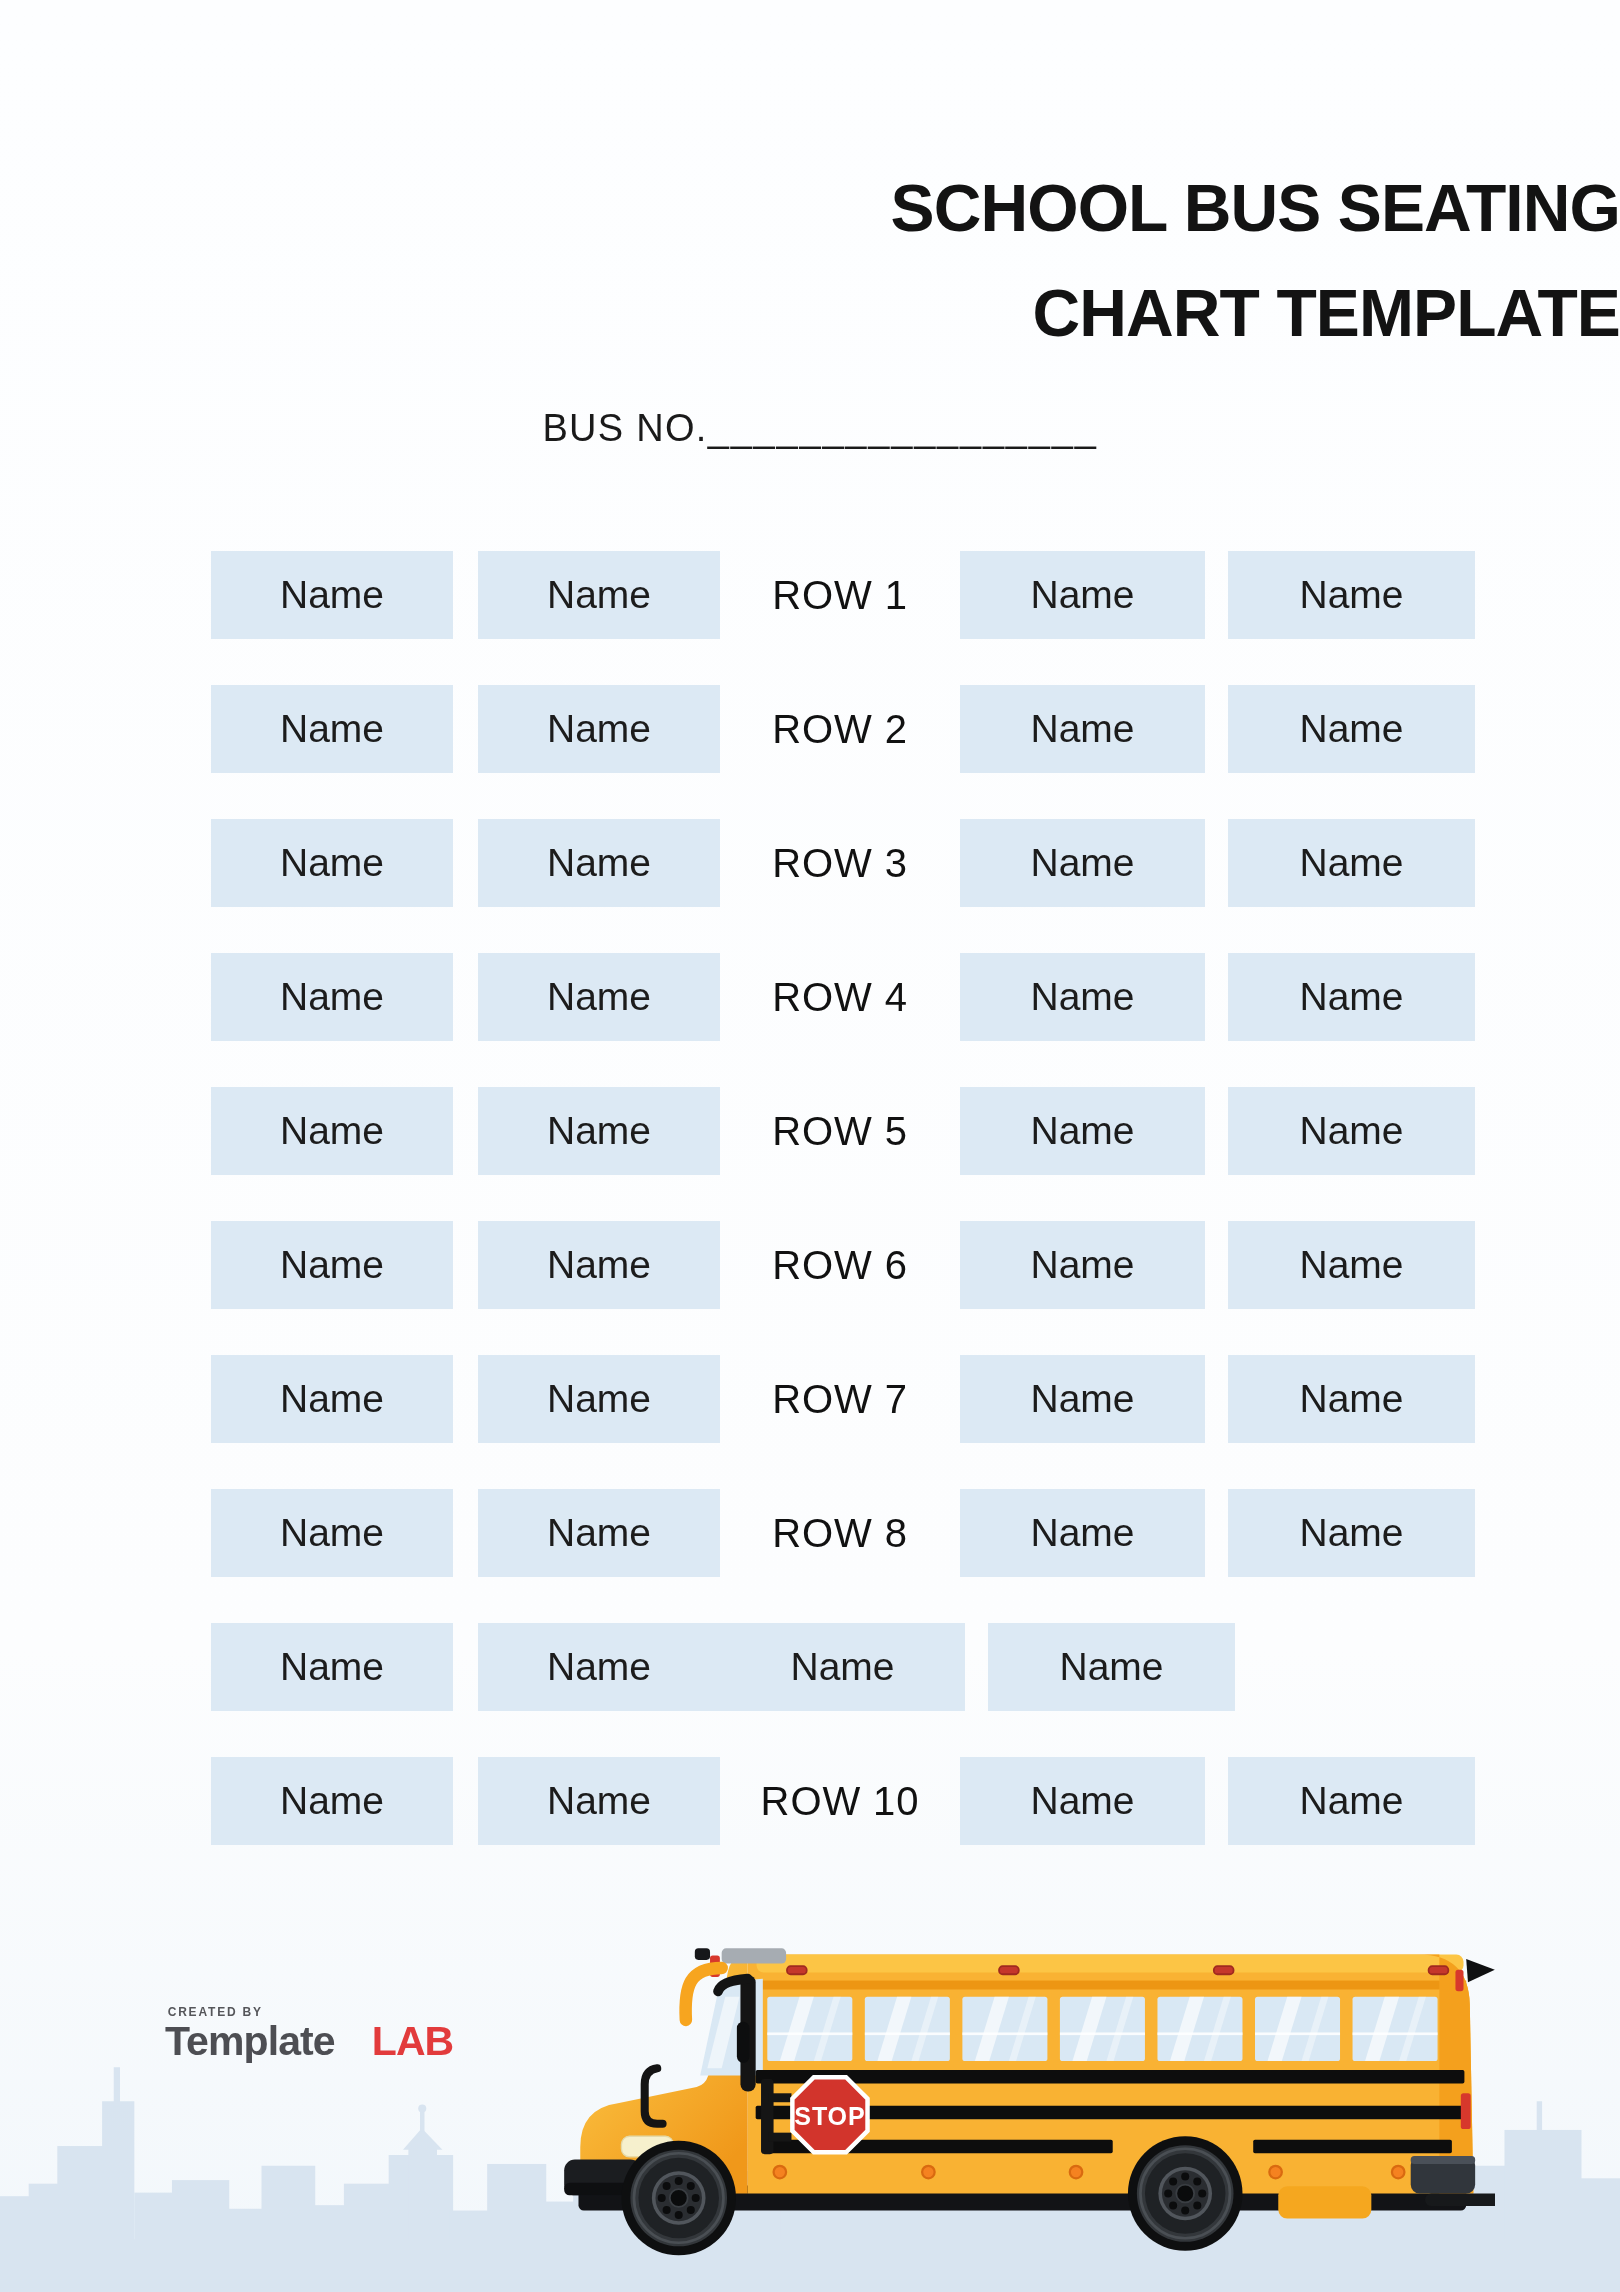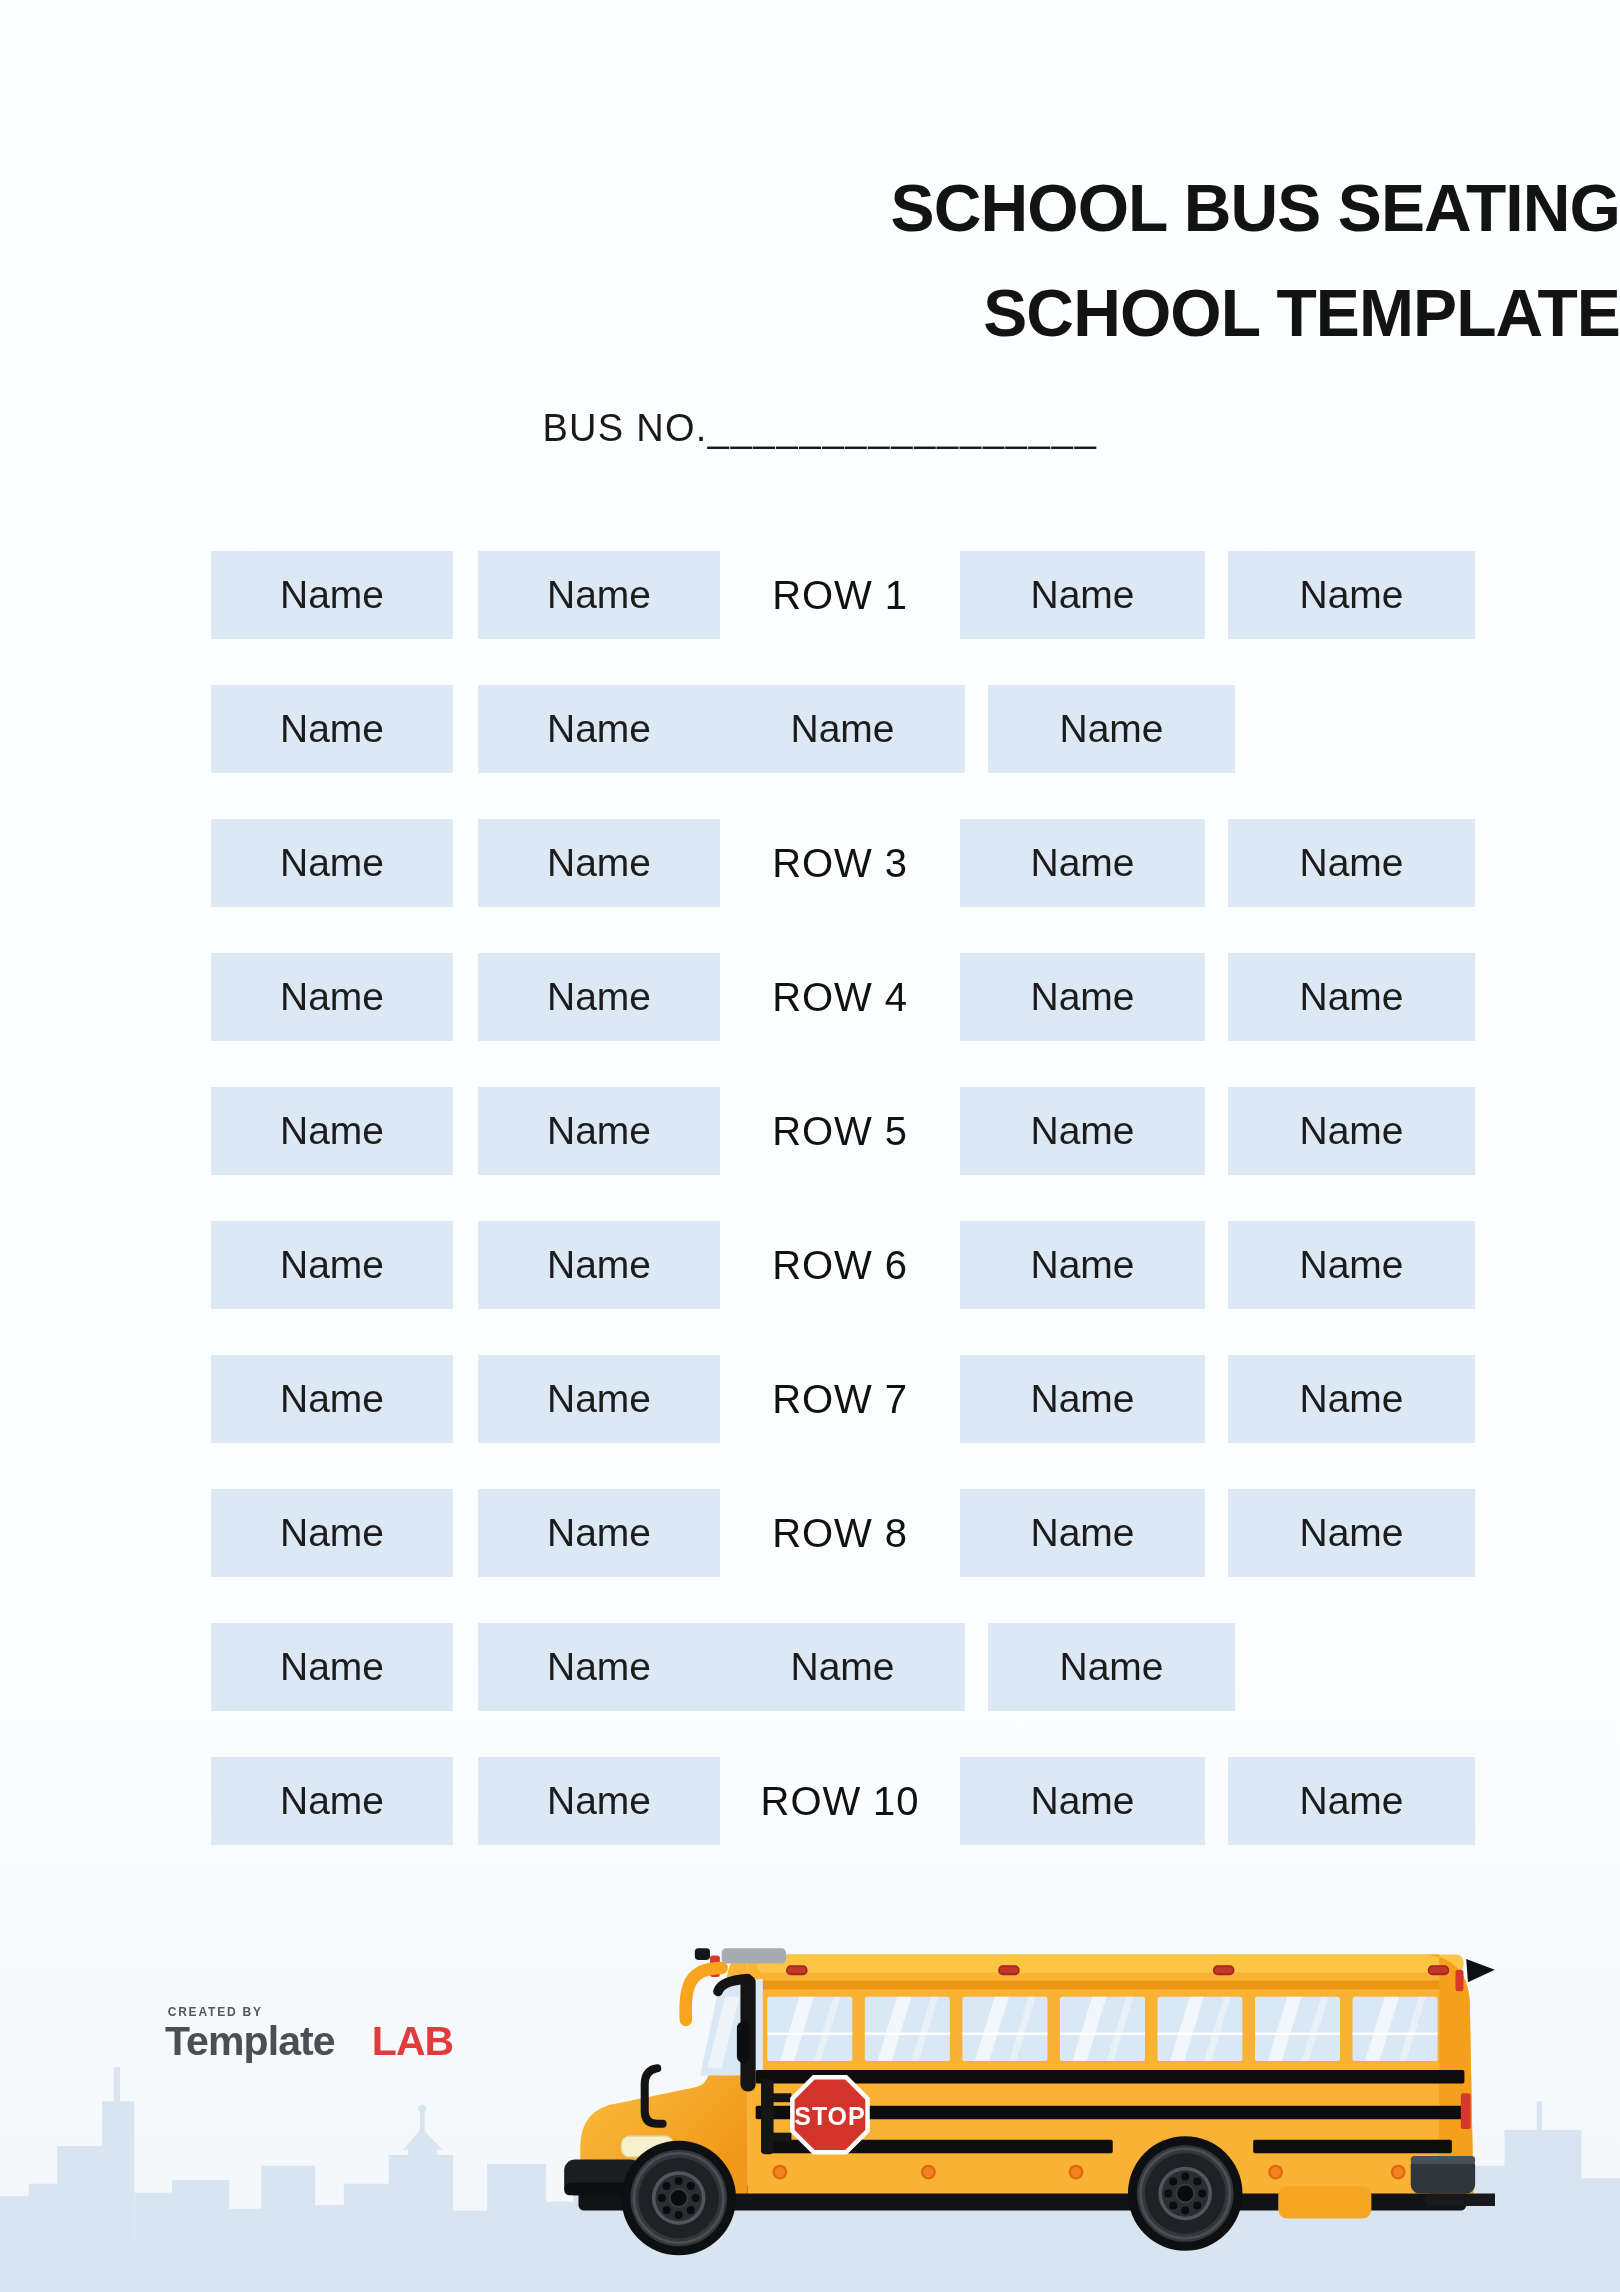--- a/index.html
+++ b/index.html
@@ -37,38 +37,39 @@
   .skyline{position:absolute;left:0;bottom:0;}
   .bus{position:absolute;left:564px;top:1934px;}
 </style>
 </head>
 <body>
 
 <div class="page">
 
   <header class="title">
     <div>SCHOOL BUS SEATING</div>
-    <div>SCHOOL TEMPLATE</div>
+    <div>CHART TEMPLATE</div>
   </header>
 
   <div class="busno"><span>BUS NO.</span><span class="blank">_________________</span>
   </div>
 
   <main class="grid" id="grid">
   <div class="row">
     <div class="cell c1">Name</div>
     <div class="cell c2">Name</div>
     <div class="rowlabel">ROW 1</div>
     <div class="cell c3">Name</div>
     <div class="cell c4">Name</div>
   </div>
 
   <div class="row">
     <div class="cell c1">Name</div>
     <div class="cell c2">Name</div>
+    <div class="rowlabel">ROW 2</div>
     <div class="cell c3">Name</div>
     <div class="cell c4">Name</div>
   </div>
 
   <div class="row">
     <div class="cell c1">Name</div>
     <div class="cell c2">Name</div>
     <div class="rowlabel">ROW 3</div>
     <div class="cell c3">Name</div>
     <div class="cell c4">Name</div>

